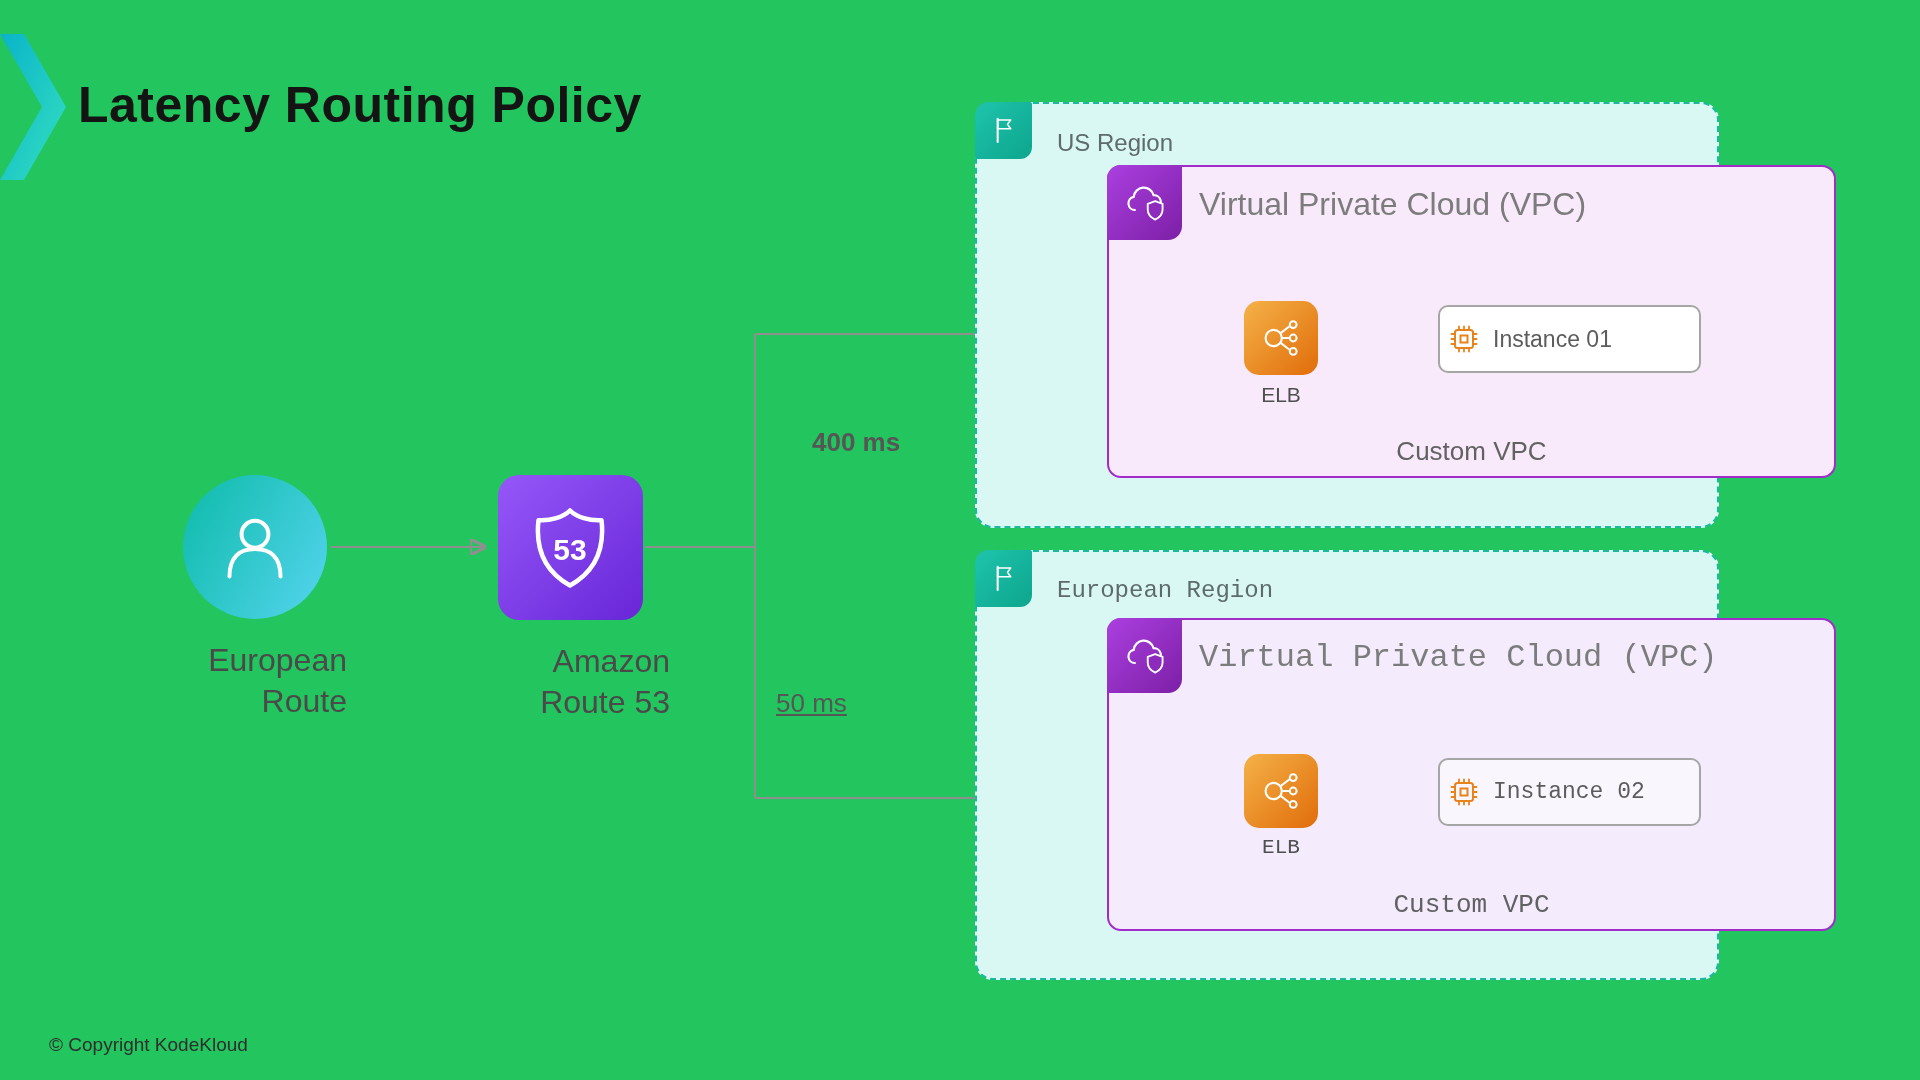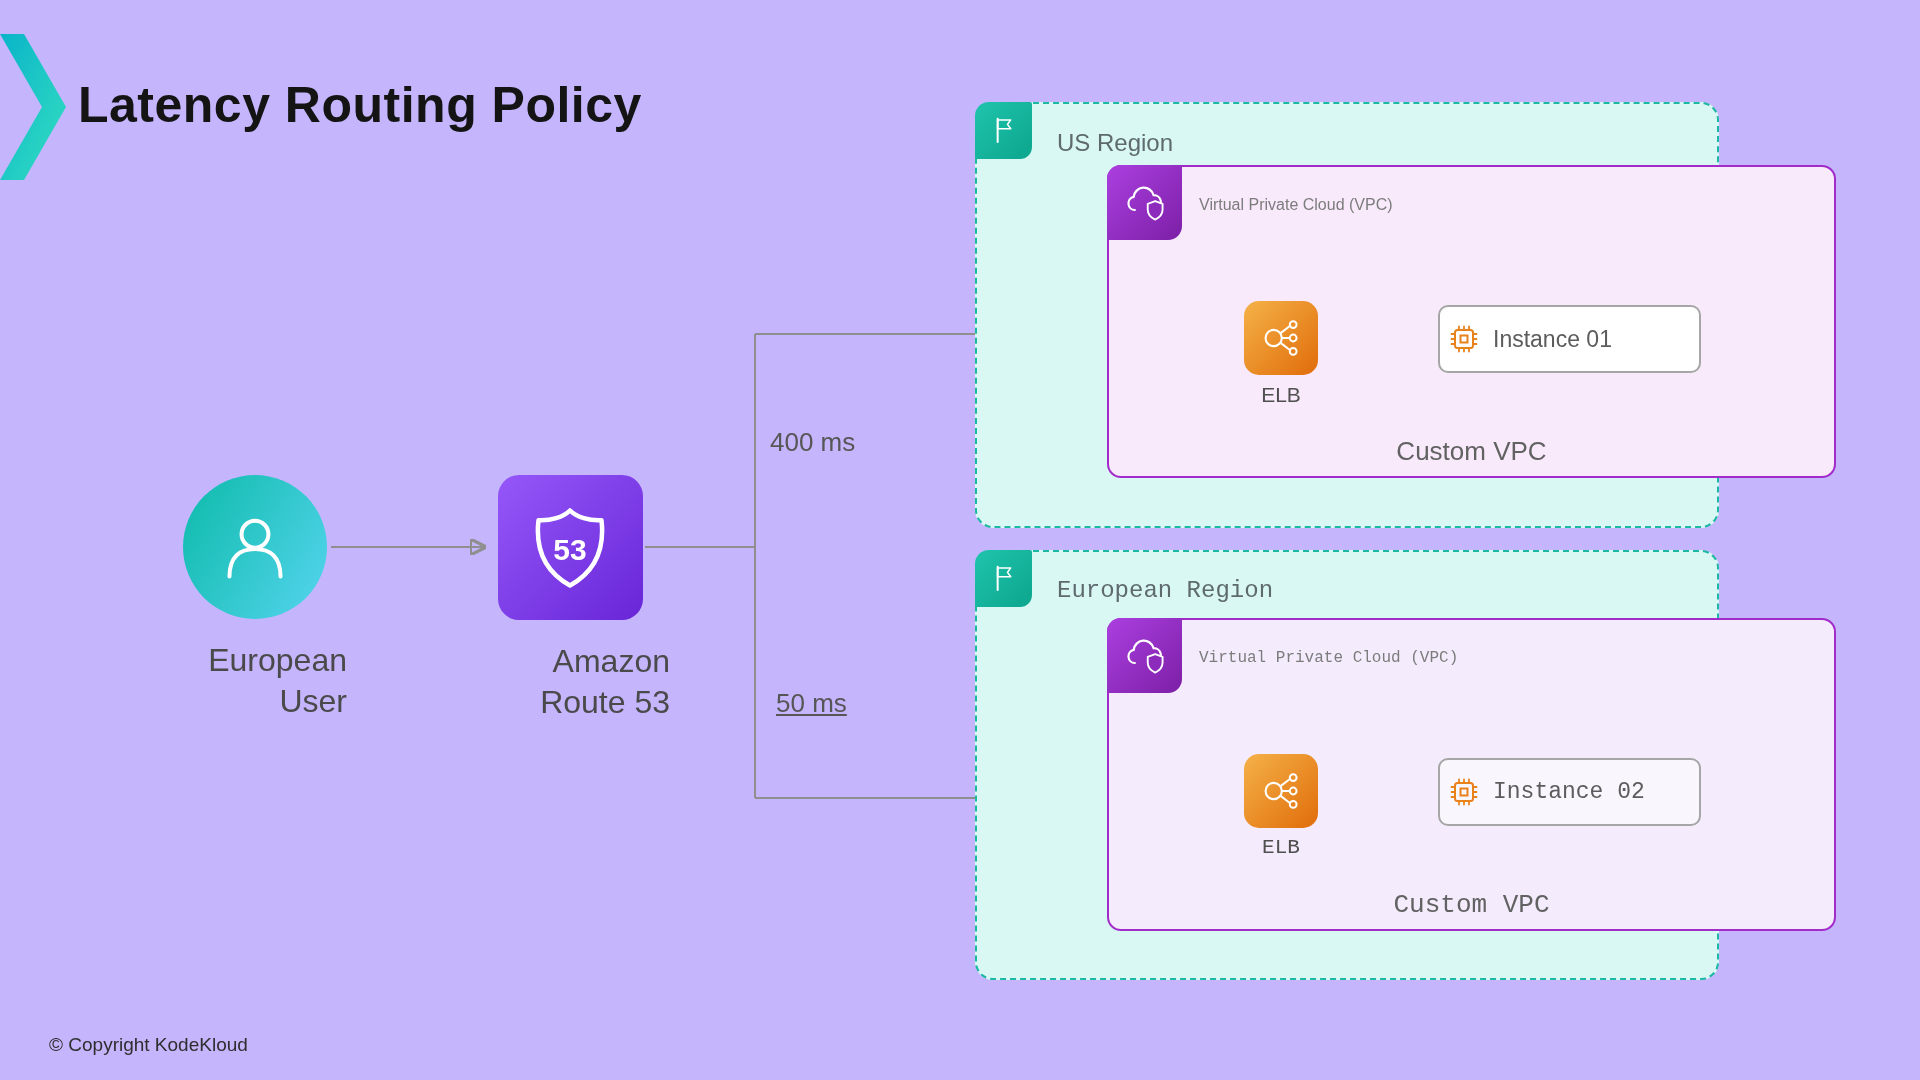--- a/index.html
+++ b/index.html
@@ -1,17 +1,17 @@
 <!DOCTYPE html>
 <html><head>
 <meta charset="utf-8">
 <style>
   * { margin:0; padding:0; box-sizing:border-box; }
   body { background:#ffffff; font-family:"Liberation Sans", sans-serif; }
-  .canvas { position:relative; width:1920px; height:1080px; background:#c4b5fd; overflow:hidden; }
+  .canvas { position:relative; width:1920px; height:1080px; background:#22c55e; overflow:hidden; }
 
   
   .logo-chevron { position:absolute; left:0; top:34px; width:66px; height:146px; }
   .page-title { position:absolute; left:78px; top:76px; font-size:50px; font-weight:700; color:#141414; letter-spacing:0.5px; }
   .copyright { position:absolute; left:49px; top:1034px; font-size:19px; color:#2e2e2e; }
 
   
   .connectors { position:absolute; left:0; top:0; pointer-events:none; }
   .connectors path { stroke:#8f8f8f; stroke-width:2; fill:none; }
 
@@ -21,40 +21,40 @@
   .user-node { left:163px; top:475px; width:184px; }
   .user-circle { width:144px; height:144px; margin:0 auto; border-radius:50%;
     background:linear-gradient(120deg,#14bdb0 10%, #4ed2e8 90%);
     display:flex; align-items:center; justify-content:center; }
   .route53-node { left:470px; top:475px; width:200px; }
   .route53-square { width:145px; height:145px; margin:0 auto; border-radius:21px;
     background:linear-gradient(135deg,#9355f7 5%, #6a28d9 95%);
     display:flex; align-items:center; justify-content:center; }
 
   .latency { position:absolute; font-size:26px; color:#565656; }
-  .latency-us { left:770px; top:427px; }
+  .latency-us { left:812px; top:427px;font-weight:bold; }
   .latency-eu { left:776px; top:688px;text-decoration:underline; }
 
   
   .region { position:absolute; width:744px; border:2.5px dashed #1bb9a1; border-radius:18px; background:#d9f8f3; }
   .region-us { left:975px; top:102px; height:426px; }
   .region-eu { left:975px; top:550px; height:430px;font-family:Liberation Mono, monospace; }
   .flag-badge { position:absolute; left:-2.5px; top:-2.5px; width:57px; height:57px;
     border-radius:14px 2px 12px 2px; background:linear-gradient(135deg,#1fc4ac,#0da58d);
     display:flex; align-items:center; justify-content:center; }
   .region-name { position:absolute; left:80px; top:25px; font-size:24px; color:#5e6a6e; }
 
   
   .vpc { position:absolute; left:130px; width:729px; height:313px; border:2px solid #a12cc9; border-radius:14px; }
   .region-us .vpc { top:61px; background:#f8e9fb; }
   .region-eu .vpc { top:66px; background:#f4ecfc; }
   .vpc-icon { position:absolute; left:-2px; top:-2px; width:75px; height:75px;
     border-radius:14px 2px 14px 2px; background:linear-gradient(135deg,#ab3fe0,#7c1fa6);
     display:flex; align-items:center; justify-content:center; }
-  .vpc-title { position:absolute; left:90px; top:0; height:75px; display:flex; align-items:center; font-size:16px; color:#7c7c7c; }
+  .vpc-title { position:absolute; left:90px; top:0; height:75px; display:flex; align-items:center; font-size:32px; color:#7c7c7c; }
   .vpc-footer { position:absolute; left:0; right:0; bottom:9px; text-align:center; font-size:26px; color:#626262; }
 
   
   .elb-wrap { position:absolute; left:135px; top:134px; width:74px; text-align:center; }
   .elb-icon { width:74px; height:74px; border-radius:15px;
     background:linear-gradient(135deg,#f3ac43 8%, #e2720f 92%);
     display:flex; align-items:center; justify-content:center; }
   .elb-label { margin-top:8px; font-size:21px; color:#4f4f4f; }
 
   
@@ -98,21 +98,21 @@
 
   <div class="node user-node">
     <div class="user-circle">
       <svg width="86" height="86" viewBox="0 0 64 64">
         <circle cx="32" cy="22.5" r="10" fill="none" stroke="#ffffff" stroke-width="3"></circle>
         <path d="M13 54 C13 39 21 33.5 32 33.5 C43 33.5 51 39 51 54" fill="none" stroke="#ffffff" stroke-width="3" stroke-linecap="round"></path>
       </svg>
     </div>
     <div class="node-label">
       <div>European</div>
-      <div>User</div>
+      <div>Route</div>
     </div>
   </div>
 
   <div class="node route53-node">
     <div class="route53-square">
       <svg width="96" height="96" viewBox="0 0 64 64">
         <path d="M32 7 C36.5 11.5 45 14 53 13.5 C55 31 50 47 32 57 C14 47 9 31 11 13.5 C19 14 27.5 11.5 32 7 Z" fill="none" stroke="#ffffff" stroke-width="3" stroke-linejoin="round"></path>
         <text x="32" y="40" text-anchor="middle" font-size="20" font-weight="bold" fill="#ffffff" font-family="Liberation Sans, sans-serif">53</text>
       </svg>
     </div>

